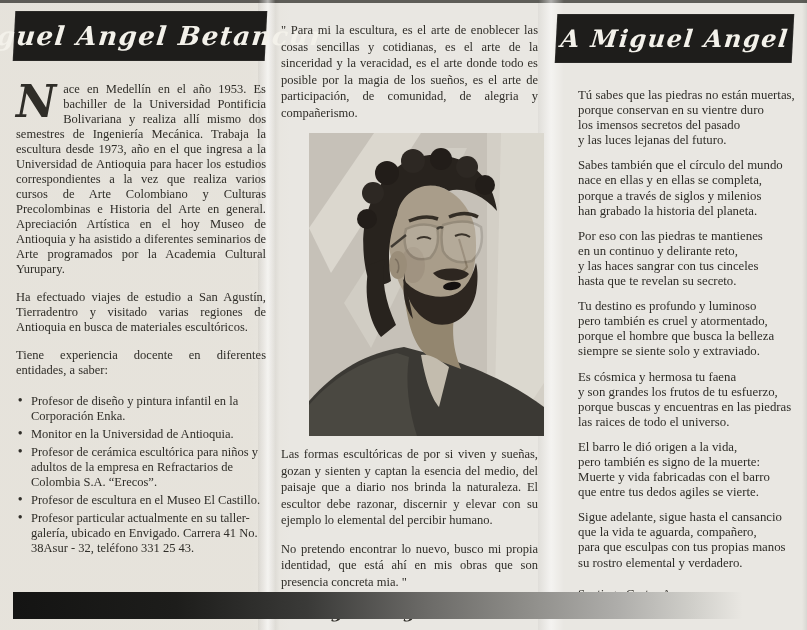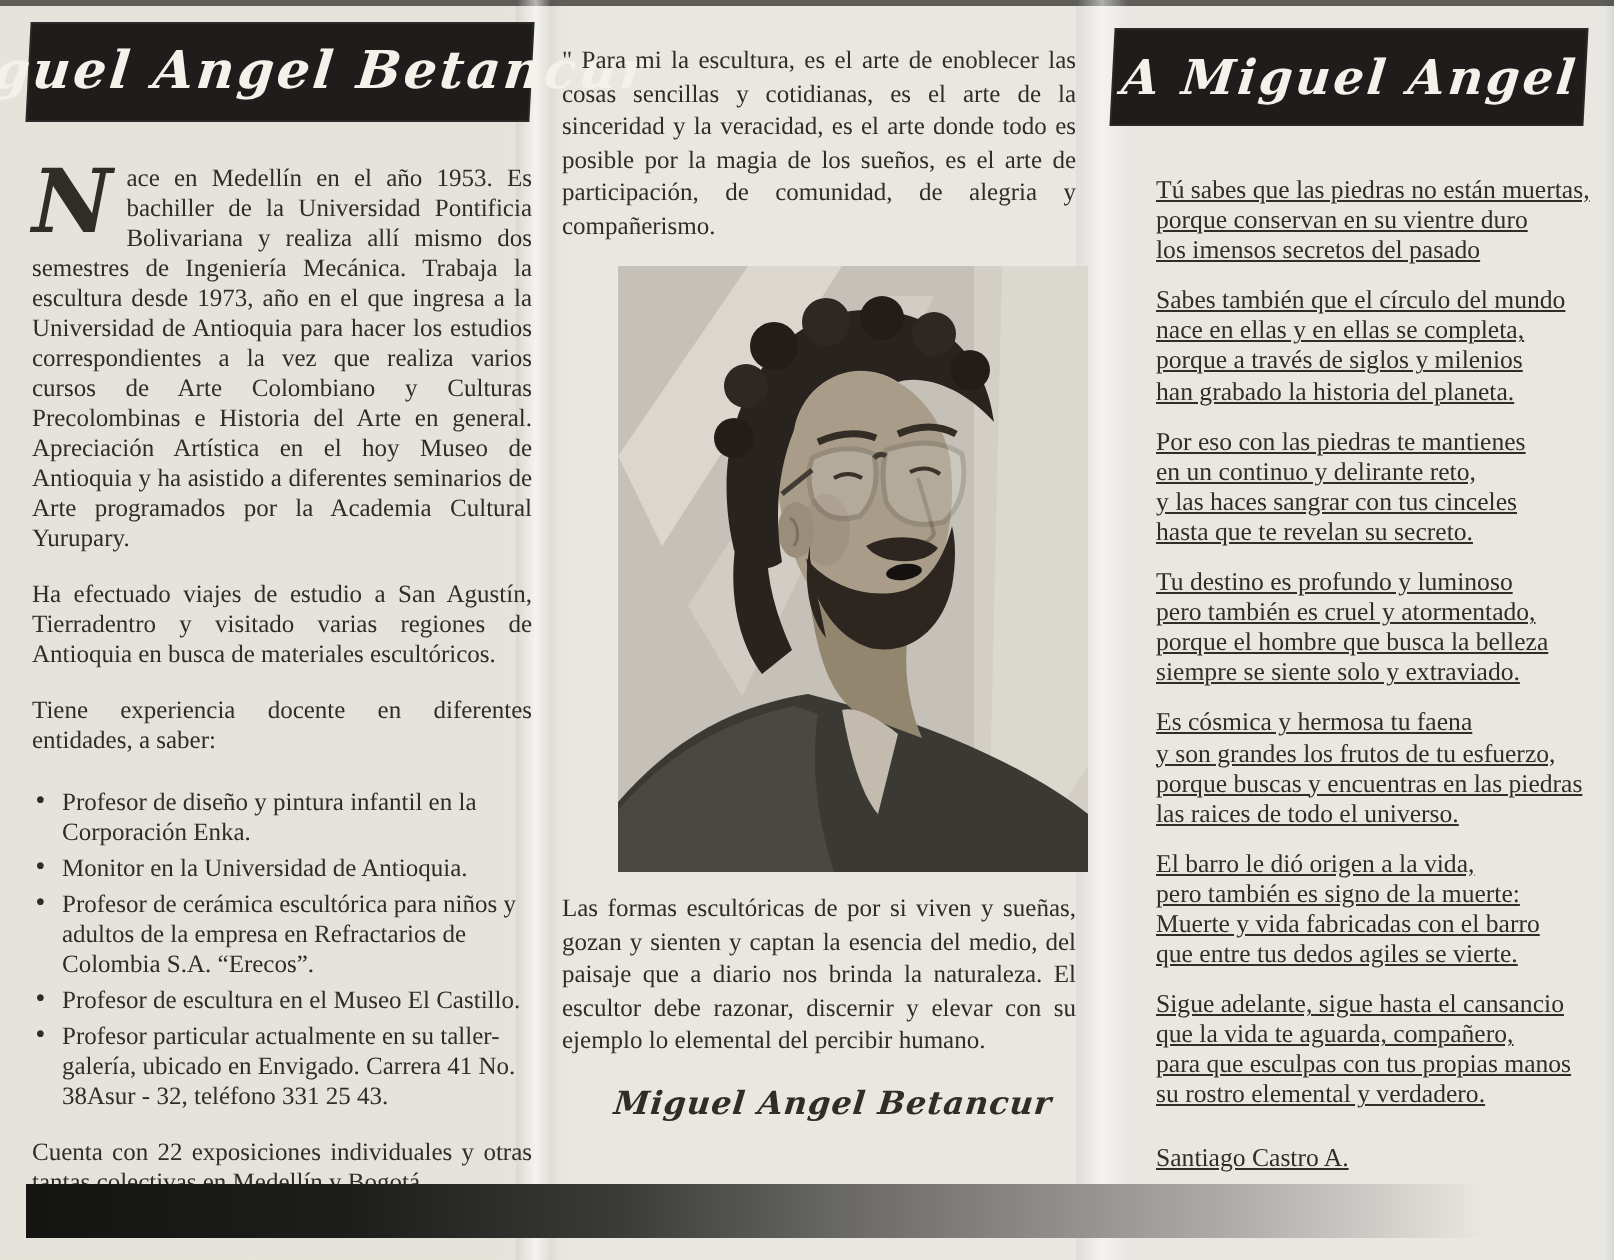--- a/index.html
+++ b/index.html
@@ -51,21 +51,21 @@
   ul.experience li::before{content:"\2022";position:absolute;left:0;top:-1px;font-weight:bold;}
   .col-mid{position:absolute;left:281px;top:22px;width:257px;font-size:12.5px;line-height:1.32;}
   .col-mid p{margin:0 0 12px 0;}
   .photo-wrap{margin:4px 0 10px 28px;width:235px;height:303px;}
   .photo-wrap svg{display:block;}
   .mid-signature{
     font-family:"DejaVu Serif",serif;font-style:italic;font-weight:bold;
     font-size:16px;text-align:right;padding-right:12px;margin-top:2px;
     transform:skewX(-6deg);letter-spacing:.5px;
   }
-  .col-right{position:absolute;left:578px;top:88px;width:222px;font-size:12.8px;line-height:1.18;text-decoration:underline;}
+  .col-right{position:absolute;left:578px;top:88px;width:222px;font-size:12.8px;line-height:1.18;}
   .stanza{margin:0 0 10px 0;}
   .right-signature{margin-top:16px;font-size:12.8px;}
 </style>
 </head>
 <body>
 
 <div class="scan">
   <div class="warm-tint"></div>
   <div class="scan-top-edge"></div>
   <div class="scan-right-edge"></div>
@@ -79,21 +79,20 @@
     <p class="just"><span class="dropcap">N</span><span>ace en Medellín en el año 1953. Es bachiller de la Universidad Pontificia Bolivariana y realiza allí mismo dos semestres de Ingeniería Mecánica. Trabaja la escultura desde 1973, año en el que ingresa a la Universidad de Antioquia para hacer los estudios correspondientes a la vez que realiza varios cursos de Arte Colombiano y Culturas Precolombinas e Historia del Arte en general. Apreciación Artística en el hoy Museo de Antioquia y ha asistido a diferentes seminarios de Arte programados por la Academia Cultural Yurupary.</span></p>
     <p class="just">Ha efectuado viajes de estudio a San Agustín, Tierradentro y visitado varias regiones de Antioquia en busca de materiales escultóricos.</p>
     <p class="just">Tiene experiencia docente en diferentes entidades, a saber:</p>
     <ul class="experience">
       <li>Profesor de diseño y pintura infantil en la Corporación Enka.</li>
       <li>Monitor en la Universidad de Antioquia.</li>
       <li>Profesor de cerámica escultórica para niños y adultos de la empresa en Refractarios de Colombia S.A. “Erecos”.</li>
       <li>Profesor de escultura en el Museo El Castillo.</li>
       <li>Profesor particular actualmente en su taller-galería, ubicado en Envigado. Carrera 41 No. 38Asur - 32, teléfono 331 25 43.</li>
     </ul>
-    <p class="just">Cuenta con 22 exposiciones individuales y otras tantas colectivas en Medellín y Bogotá.</p>
   </div>
 
   <div class="col-mid">
     <p class="just">" Para mi la escultura, es el arte de enoblecer las cosas sencillas y cotidianas, es el arte de la sinceridad y la veracidad, es el arte donde todo es posible por la magia de los sueños, es el arte de participación, de comunidad, de alegria y compañerismo.</p>
     <div class="photo-wrap">
       <svg width="235" height="303" viewBox="0 0 235 303" xmlns="http://www.w3.org/2000/svg">
         <rect x="0" y="0" width="235" height="303" fill="#c6c1b8"></rect>
         <path d="M0,95 L65,0 L112,0 L22,140 Z" fill="#e2ded6" opacity=".75"></path>
         <path d="M35,170 L135,15 L158,15 L62,215 Z" fill="#d9d5cc" opacity=".6"></path>
         <rect x="178" y="0" width="57" height="303" fill="#d5d1c8" opacity=".85"></rect>
@@ -134,31 +133,33 @@
         <path d="M108,106 Q115,102 122,106" fill="none" stroke="#3a332a" stroke-width="2"></path>
         <path d="M146,103 Q154,99 161,104" fill="none" stroke="#3a332a" stroke-width="2"></path>
 
         <path d="M94,146 C98,170 110,186 126,191 C146,195 162,182 167,160 C169,148 169,138 167,130 C162,150 152,161 140,163 C124,166 105,160 94,146 Z" fill="#2d2620"></path>
         <path d="M124,140 C134,134 152,134 160,141 C154,150 131,150 124,140 Z" fill="#2d2620"></path>
         <ellipse cx="143" cy="153" rx="9" ry="4" fill="#151110" transform="rotate(-8 143 153)"></ellipse>
         <path d="M96,140 C92,158 96,176 104,186 L96,146 Z" fill="#2d2620"></path>
       </svg>
     </div>
     <p class="just">Las formas escultóricas de por si viven y sueñas, gozan y sienten y captan la esencia del medio, del paisaje que a diario nos brinda la naturaleza. El escultor debe razonar, discernir y elevar con su ejemplo lo elemental del percibir humano.</p>
+    <p class="just">No pretendo encontrar lo nuevo, busco mi propia identidad, que está ahí en mis obras que son presencia concreta mia. "</p>
     <div class="mid-signature">Miguel Angel Betancur</div>
   </div>
 
   <div class="banner banner-right">
     <span class="banner-inner">A Miguel Angel</span>
   </div>
   <div class="col-right">
     <div class="stanza">
       <div>Tú sabes que las piedras no están muertas,</div>
       <div>porque conservan en su vientre duro</div>
       <div>los imensos secretos del pasado</div>
+      <div>y las luces lejanas del futuro.</div>
     </div>
     <div class="stanza">
       <div>Sabes también que el círculo del mundo</div>
       <div>nace en ellas y en ellas se completa,</div>
       <div>porque a través de siglos y milenios</div>
       <div>han grabado la historia del planeta.</div>
     </div>
     <div class="stanza">
       <div>Por eso con las piedras te mantienes</div>
       <div>en un continuo y delirante reto,</div>

